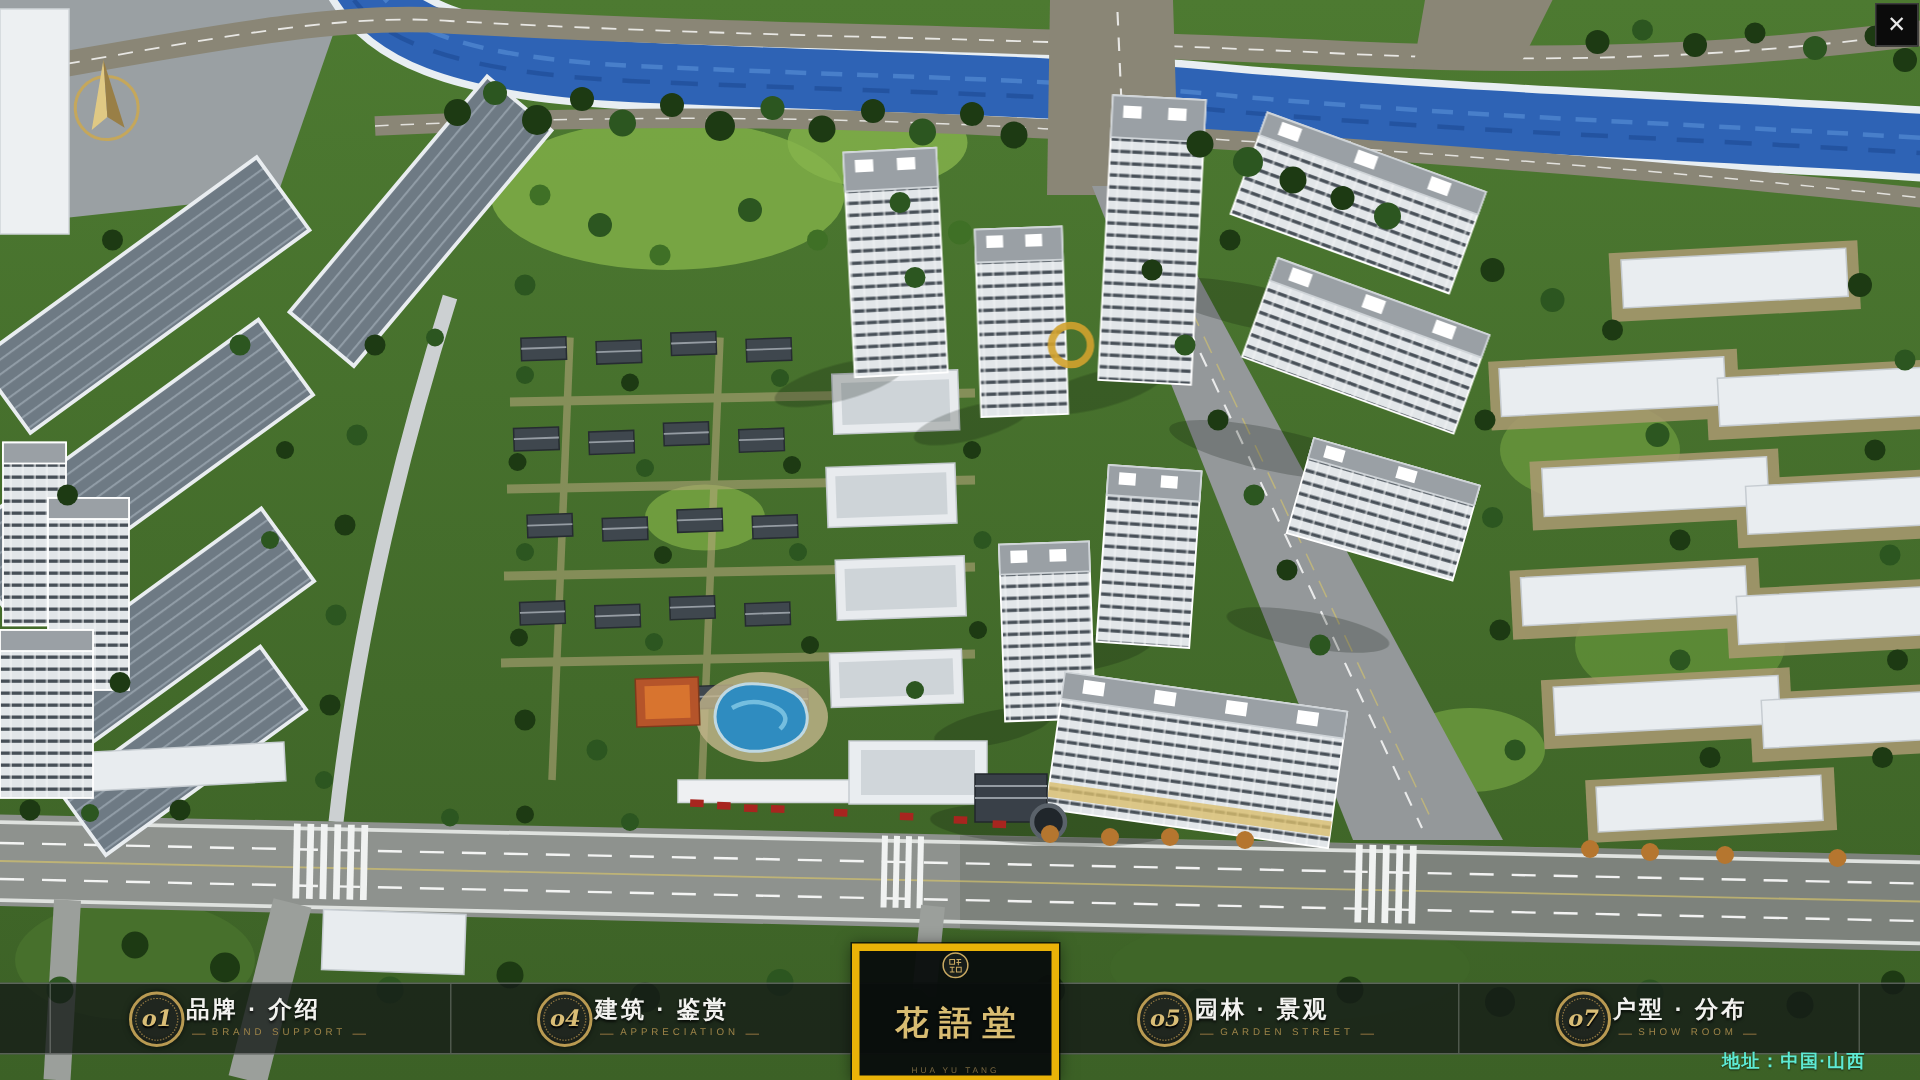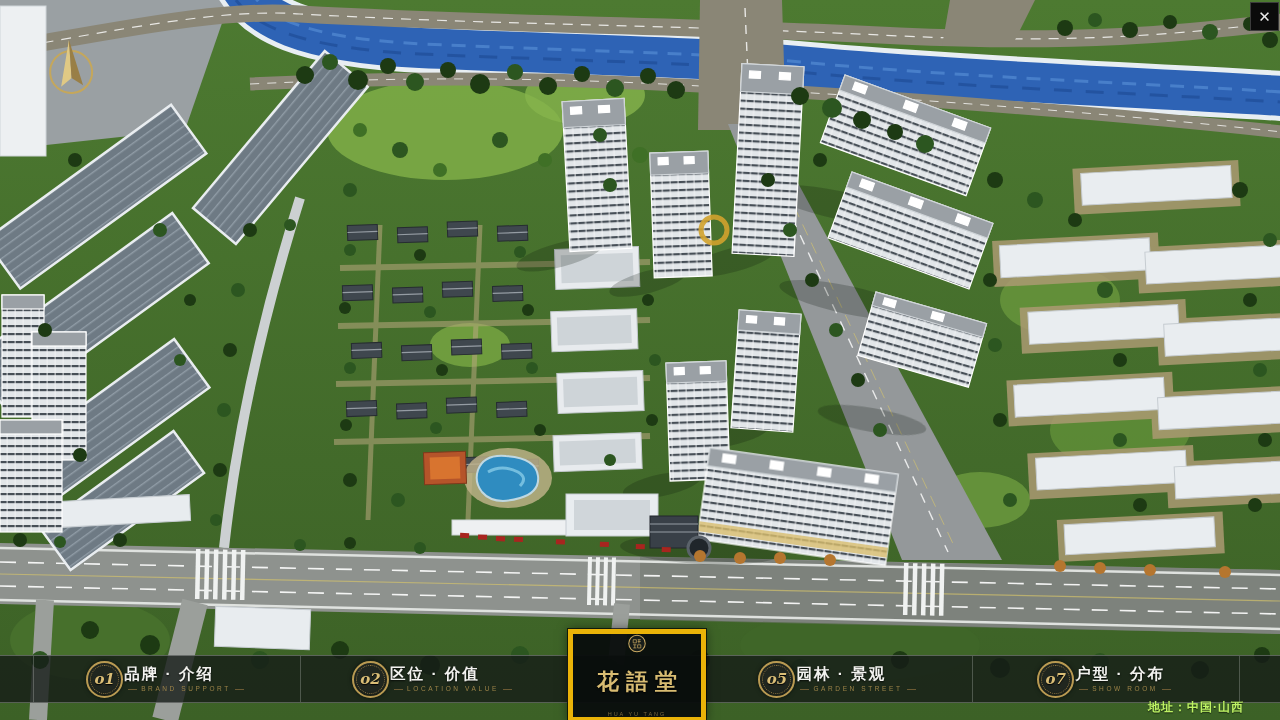--- a/index.html
+++ b/index.html
@@ -36,21 +36,21 @@
       display:flex;align-items:center;}
   .en::before,.en::after{content:"";display:inline-block;width:9px;height:1px;background:#6b5a33;margin:0 4px;}
   
   .logo-box{width:128px;flex:none;margin-top:-27px;height:83px;background:rgba(9,14,12,.96);
             border:5px solid #eab308;box-shadow:0 0 0 1px rgba(0,0,0,.65),0 0 10px rgba(0,0,0,.5);
             display:flex;flex-direction:column;align-items:center;justify-content:center;gap:14px;z-index:3;}
   .logo-name{font-family:"DejaVu Serif","Liberation Serif",serif;font-weight:bold;font-size:22px;
              color:#d8bc72;letter-spacing:7px;padding-left:7px;text-shadow:0 1px 2px #000;}
   .logo-tag{font-size:5.5px;color:#7a6840;letter-spacing:2px;}
   
-  .address{position:absolute;right:36px;top:699px;font-size:12px;font-weight:bold;color:#bef264;
+  .address{position:absolute;right:36px;top:699px;font-size:12px;font-weight:bold;color:#5eead4;
            letter-spacing:1px;text-shadow:0 1px 1px rgba(0,0,0,.6);}
 </style>
 </head>
 <body>
 
 <div class="stage">
 
   <svg class="scene" viewBox="0 0 1280 720" preserveAspectRatio="none">
     <defs>
       <linearGradient id="bgG" x1="0" y1="0" x2="0" y2="1">
@@ -505,25 +505,25 @@
       <div class="badge">
           <span>o1</span>
         </div>
       <div class="nav-txt">
         <span class="zh">品牌 · 介绍</span>
         <span class="en">BRAND SUPPORT</span>
       </div>
     </div>
     <div class="nav-item">
       <div class="badge">
-          <span>o2</span>
+          <span>o4</span>
         </div>
       <div class="nav-txt">
-        <span class="zh">区位 · 价值</span>
-        <span class="en">LOCATION VALUE</span>
+        <span class="zh">建筑 · 鉴赏</span>
+        <span class="en">APPRECIATION</span>
       </div>
     </div>
 
     <div class="logo-box">
       <svg width="30" height="30" viewBox="0 0 30 30">
         <circle cx="15" cy="15" r="13" fill="#171d1a" stroke="#c9a962" stroke-width="1.6"></circle>
         <g stroke="#c9a962" stroke-width="1.1" fill="none">
           <path d="M9,9 h5 v5 h-5 z M16,9 h5 M16,12 h5 M18,9 v6"></path>
           <path d="M9,17 h5 M11.5,17 v5 M9,22 h5 M16,17 h5 v5 h-5 z"></path>
         </g>

